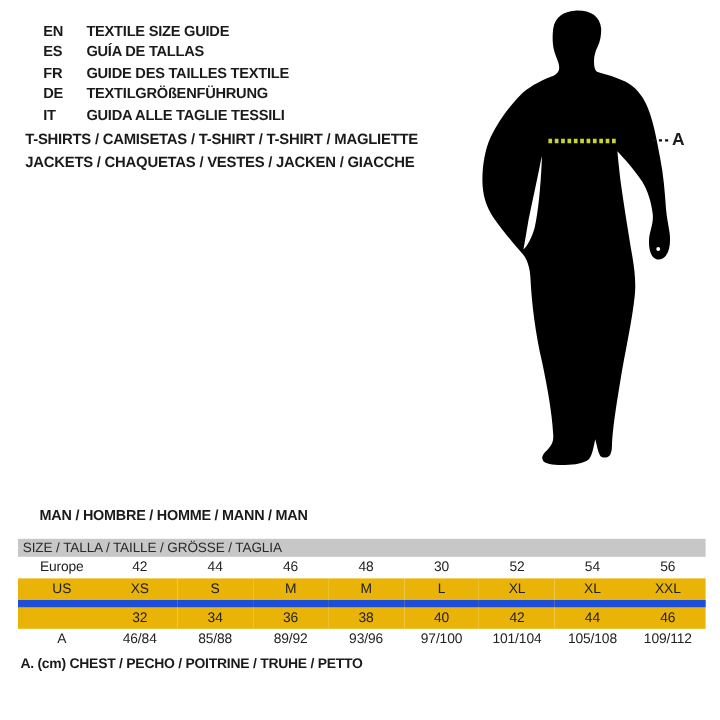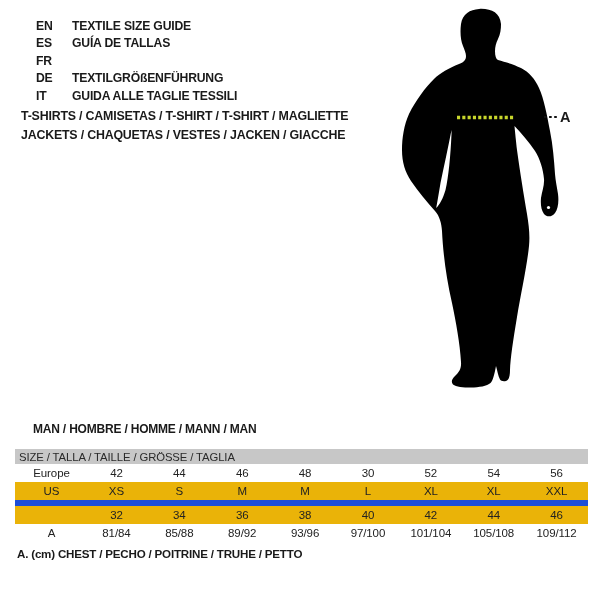--- a/index.html
+++ b/index.html
@@ -37,20 +37,21 @@
     <div class="lang-row">
       <span class="lang-code">EN</span>
       <span>TEXTILE SIZE GUIDE</span>
     </div>
     <div class="lang-row">
       <span class="lang-code">ES</span>
       <span>GUÍA DE TALLAS</span>
     </div>
     <div class="lang-row">
       <span class="lang-code">FR</span>
+      <span>GUIDE DES TAILLES TEXTILE</span>
     </div>
     <div class="lang-row">
       <span class="lang-code">DE</span>
       <span>TEXTILGRÖßENFÜHRUNG</span>
     </div>
     <div class="lang-row">
       <span class="lang-code">IT</span>
       <span>GUIDA ALLE TAGLIE TESSILI</span>
     </div>
   </div>
@@ -162,21 +163,21 @@
         <td>34</td>
         <td>36</td>
         <td>38</td>
         <td>40</td>
         <td>42</td>
         <td>44</td>
         <td>46</td>
       </tr>
       <tr>
         <td class="row-label">A</td>
-        <td>81/84</td>
+        <td>46/84</td>
         <td>85/88</td>
         <td>89/92</td>
         <td>93/96</td>
         <td>97/100</td>
         <td>101/104</td>
         <td>105/108</td>
         <td>109/112</td>
       </tr>
     </tbody>
   </table>

